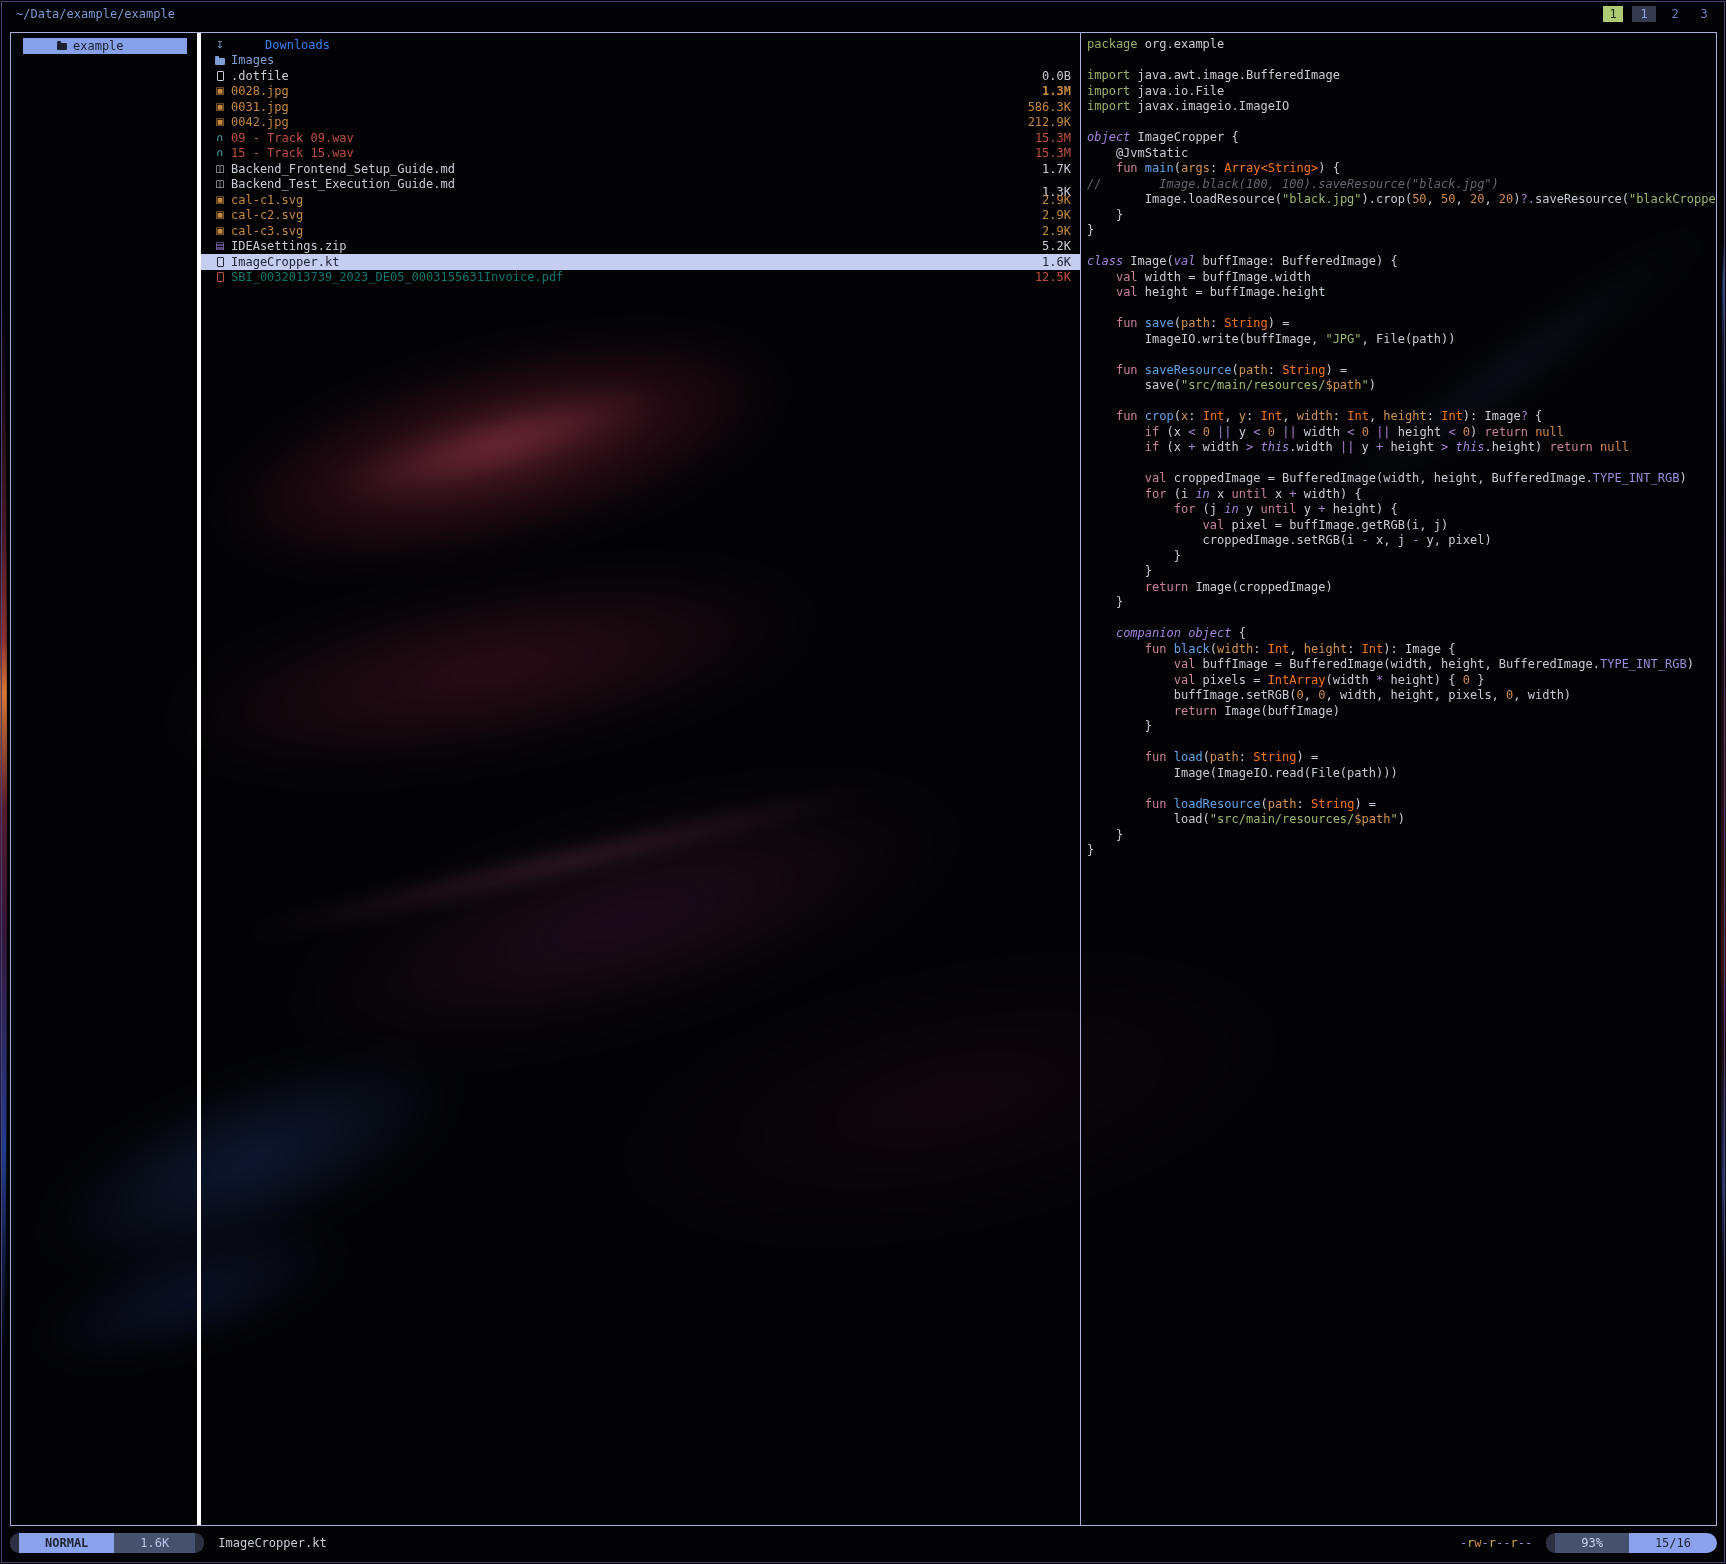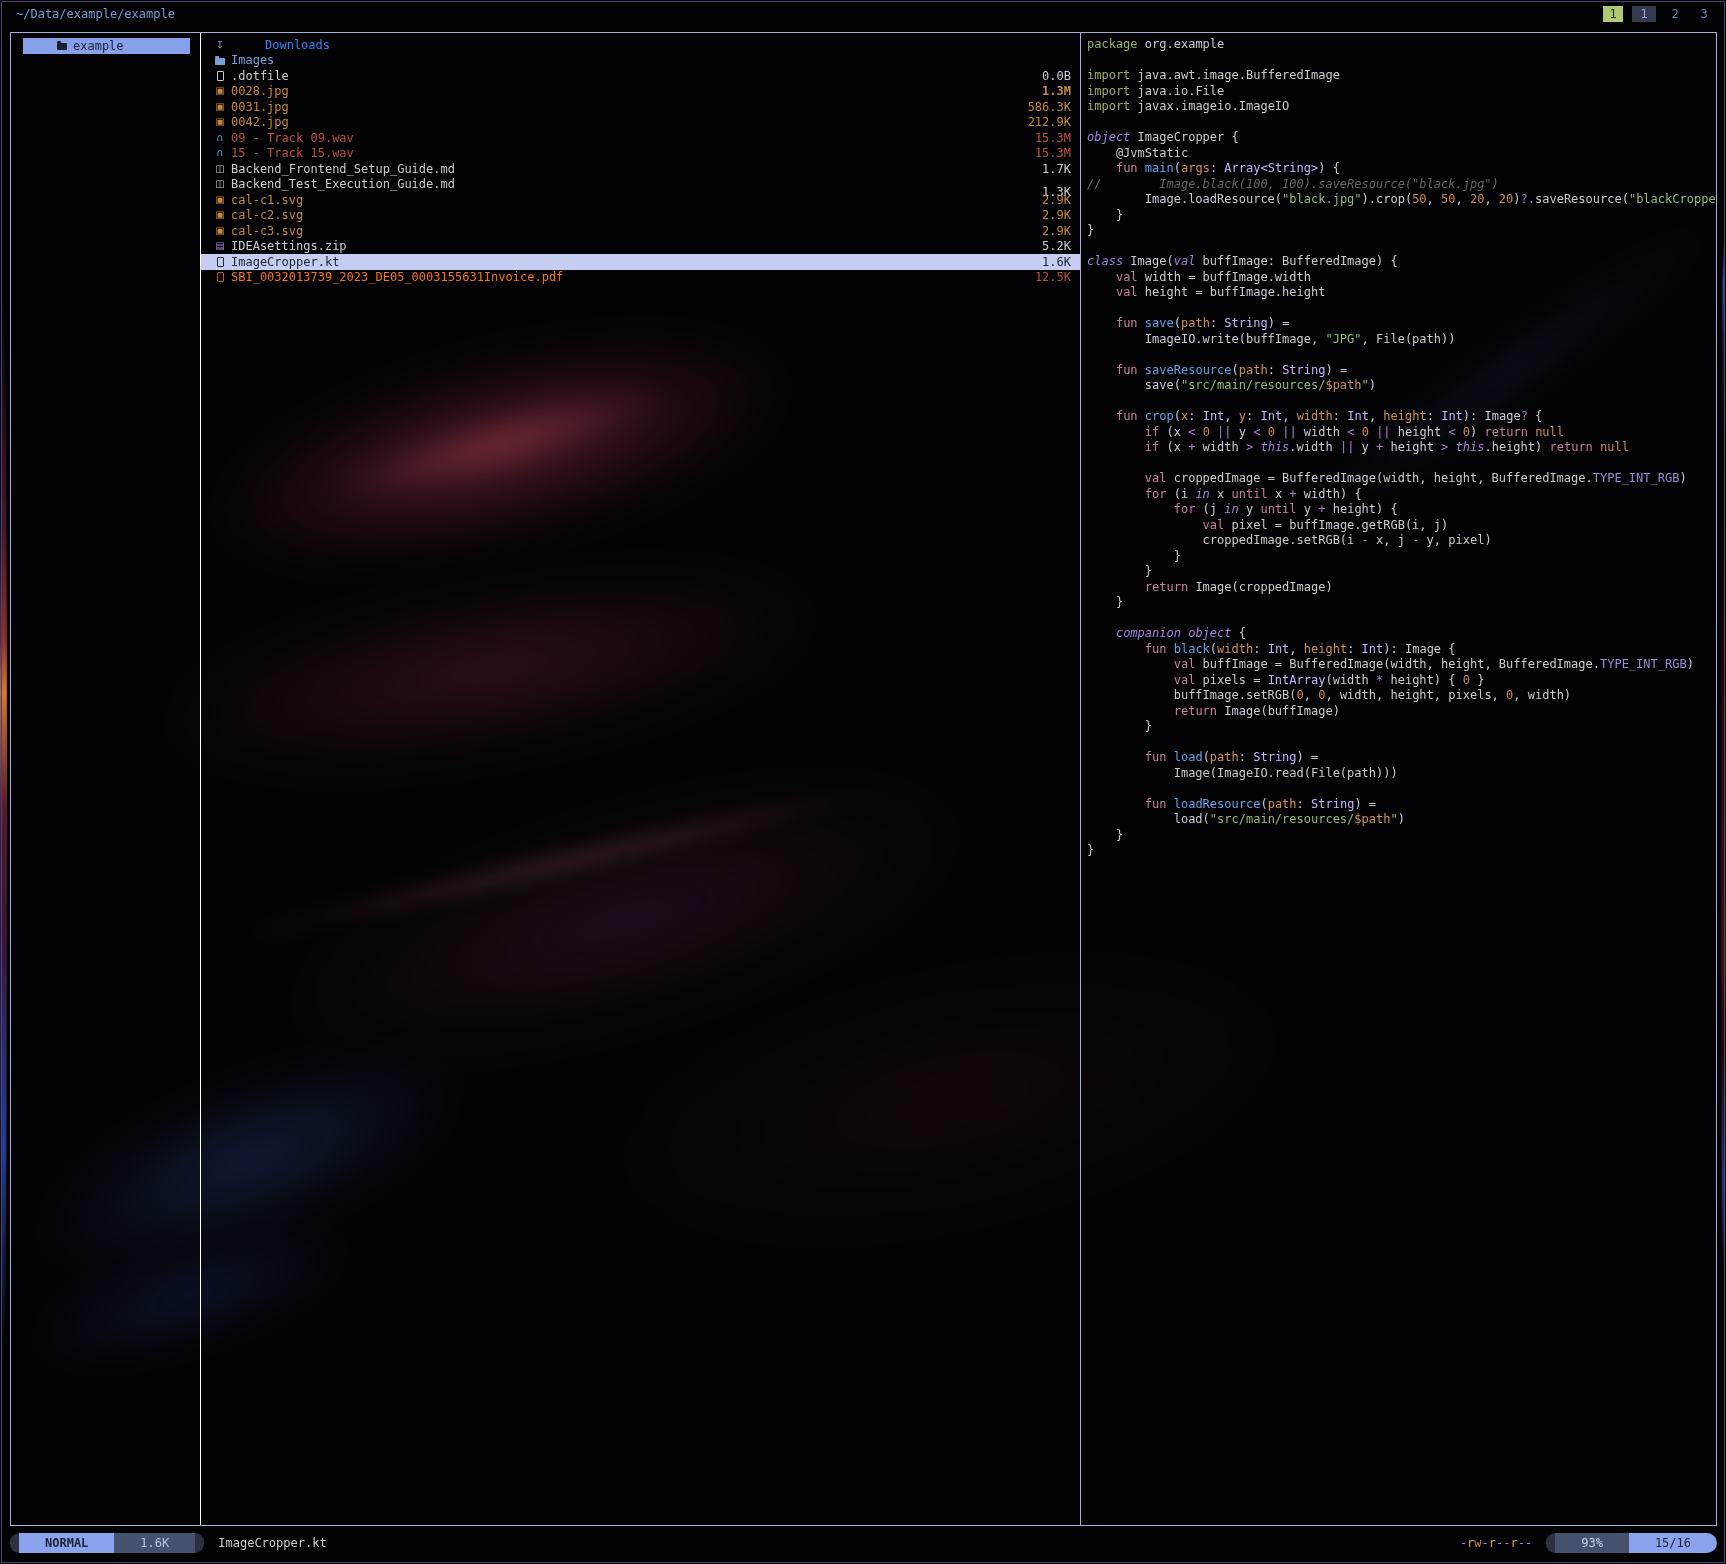--- a/index.html
+++ b/index.html
@@ -43,21 +43,21 @@
   .tabbar{position:absolute;right:12px;top:5px;height:17px;display:flex;gap:9px;z-index:3;align-items:center;}
   .tab{height:16px;min-width:16px;line-height:16px;text-align:center;padding:0 2px;}
   .tab.green{background:#aecb74;color:#222b12;}
   .tab.slate{background:#343b4f;color:#8ea6e8;min-width:20px;}
   .tab.plain{color:#6e84c4;}
 
   
   .main{position:absolute;left:10px;top:32px;width:1707px;height:1494px;
         border:1px solid #a9aedb;z-index:2;box-sizing:border-box;}
   .col{position:absolute;top:0;bottom:0;box-sizing:border-box;}
-  .col-parent{left:0;width:190px;border-right:1px solid #ffffff;}
+  .col-parent{left:0;width:190px;border-right:4px solid #ffffff;}
   .col-files{left:190px;width:880px;border-right:1px solid #a9aedb;padding-top:4px;}
   .col-preview{left:1070px;right:0;padding:4px 0 0 6px;overflow:hidden;}
 
   .srow{position:absolute;left:12px;right:10px;top:5px;height:15.5px;display:flex;align-items:center;
         background:#86a0ea;color:#1b2030;padding-left:34px;box-sizing:border-box;}
   .srow .lbl{margin-left:6px;}
 
   .frow{height:15.5px;display:flex;align-items:center;padding:0 9px 0 13px;}
   .frow.selected{background:#c5cdf1;}
   .fname{margin-left:5px;white-space:pre;}
@@ -67,21 +67,21 @@
   .fic{width:12px;display:inline-flex;justify-content:center;align-items:center;flex:none;
        font-family:"DejaVu Sans",sans-serif;font-size:10px;line-height:10px;}
   .ic-folder{width:10px;height:7px;background:currentColor;border-radius:1px;position:relative;margin-top:2px;}
   .ic-folder::before{content:'';position:absolute;top:-2px;left:0;width:4px;height:2px;background:currentColor;border-radius:1px 1px 0 0;}
   .ic-file{width:7px;height:10px;border:1px solid currentColor;border-radius:1px;box-sizing:border-box;}
 
   
   .code{color:#c7cbd4;}
   .cl{height:15.5px;line-height:15.5px;white-space:pre;}
   .tk-pk{color:#98b06c}.tk-kwi{color:#a383dd;font-style:italic}.tk-kw{color:#c97f9f}
-  .tk-fn{color:#61a3e6}.tk-pr{color:#cf9253}.tk-ty{color:#c4b5fd}.tk-st{color:#9cb96f}
+  .tk-fn{color:#61a3e6}.tk-pr{color:#cf9253}.tk-ty{color:#f97316}.tk-st{color:#9cb96f}
   .tk-tpl{color:#cf9253}.tk-nu{color:#cf8a52}.tk-cm{color:#63666f;font-style:italic}
   .tk-pl{color:#c7cbd4}.tk-op{color:#a97fd0}.tk-co{color:#9c8ad6}
 
   
   .statusbar{position:absolute;left:10px;right:9px;top:1532px;height:22px;display:flex;align-items:center;z-index:3;}
   .seg{height:20px;line-height:20px;padding:0 26px;}
   .cap{width:9px;height:20px;background:#2b3140;flex:none;}
   .cap.l{border-radius:10px 0 0 10px;}
   .cap.r{border-radius:0 10px 10px 0;}
   .seg.mode{background:#8ba3ec;color:#1e2334;font-weight:bold;}
@@ -206,21 +206,21 @@
           <span class="fic" style="color: rgb(32, 36, 58);">
             <span class="ic-file"></span>
           </span>
           <span class="fname" style="color: rgb(32, 36, 58);">ImageCropper.kt</span>
           <span class="fsize" style="color: rgb(32, 36, 58);">1.6K</span>
         </div>
         <div class="frow">
           <span class="fic" style="color: rgb(191, 79, 69);">
             <span class="ic-file"></span>
           </span>
-          <span class="fname" style="color: #f97316;">SBI_0032013739_2023_DE05_0003155631Invoice.pdf</span>
+          <span class="fname" style="color: #0f766e;">SBI_0032013739_2023_DE05_0003155631Invoice.pdf</span>
           <span class="fsize" style="color: rgb(191, 79, 69);">12.5K</span>
         </div>
       </div>
     <div class="col col-preview code">
         <div class="cl"><span class="tk-pk">package</span><span class="tk-pl"> org.example</span></div>
         <div class="cl"></div>
         <div class="cl"><span class="tk-pk">import</span><span class="tk-pl"> java.awt.image.BufferedImage</span></div>
         <div class="cl"><span class="tk-pk">import</span><span class="tk-pl"> java.io.File</span></div>
         <div class="cl"><span class="tk-pk">import</span><span class="tk-pl"> javax.imageio.ImageIO</span></div>
         <div class="cl"></div>

